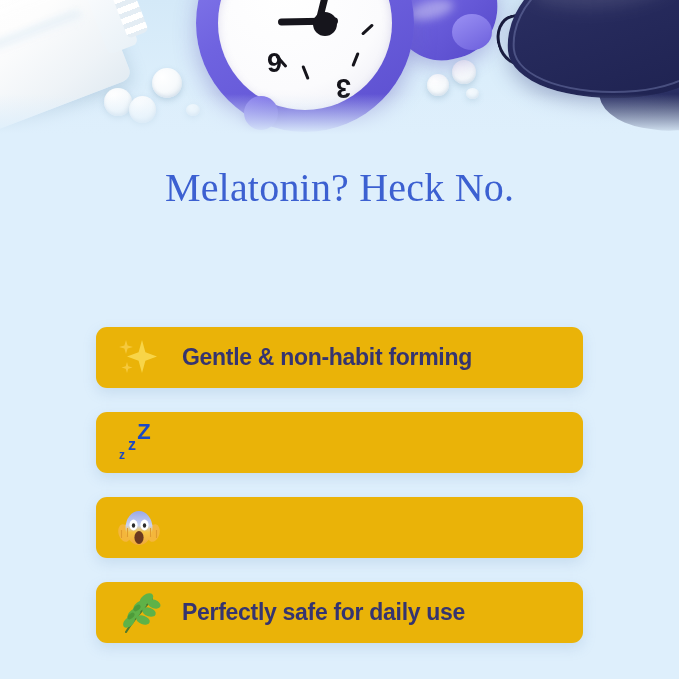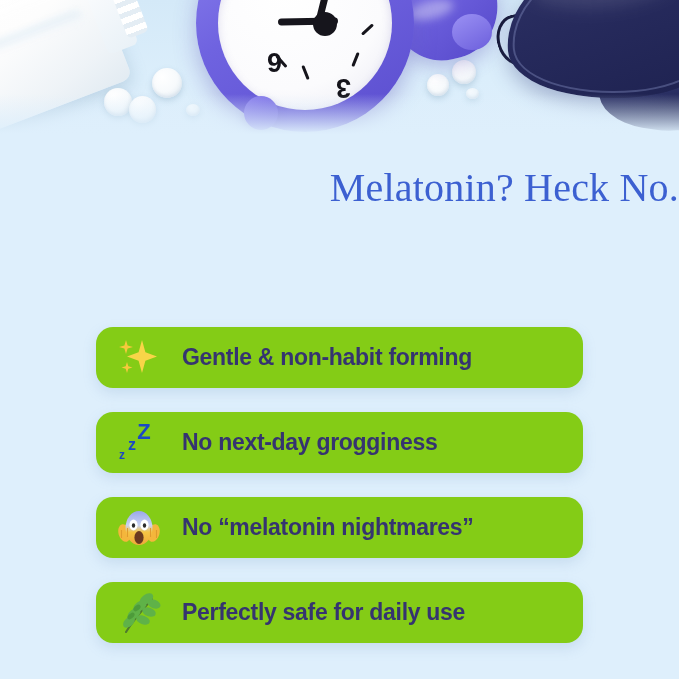--- a/index.html
+++ b/index.html
@@ -249,21 +249,21 @@
     border-right-color: transparent;
     z-index: 11;
     transform: rotate(-16deg);
   }
 
   
   .headline {
     position: absolute;
     left: 0; right: 0;
     top: 166px;
-    text-align: right;
+    text-align: center;
     font-family: "Liberation Serif", "DejaVu Serif", serif;
     font-size: 40px;
     font-weight: 400;
     letter-spacing: 0.2px;
     color: #3c60d1;
     line-height: 1.1;
   }
   .subhead {
     position: absolute;
     left: 50%;
@@ -285,22 +285,22 @@
     left: 96px;
     top: 327px;
     width: 487px;
   }
   .card {
     position: relative;
     display: flex;
     align-items: center;
     height: 61px;
     margin-bottom: 24px;
-    background: #84cc16;
-    border-radius: 17px;
+    background: #eab308;
+    border-radius: 11px;
     box-shadow: 0 5px 13px rgba(120,155,195,0.22);
   }
   .card:last-child { margin-bottom: 12px; }
   .card-icon {
     width: 86px;
     min-width: 86px;
     display: flex;
     align-items: center;
     justify-content: center;
   }
@@ -388,21 +388,20 @@
     </div>
 
     <div class="card">
       <div class="card-icon">
         <svg class="icon-svg" width="50" height="44" viewBox="0 0 50 44" aria-hidden="true">
           <text x="30" y="18" font-family="Liberation Sans, sans-serif" font-size="22" font-weight="700" fill="#1b49c4" text-anchor="middle">Z</text>
           <text x="18" y="29" font-family="Liberation Sans, sans-serif" font-size="16" font-weight="700" fill="#1b49c4" text-anchor="middle">z</text>
           <text x="8" y="38" font-family="Liberation Sans, sans-serif" font-size="12" font-weight="700" fill="#1b49c4" text-anchor="middle">z</text>
         </svg>
       </div>
-      <div class="card-label">No next-day grogginess</div>
     </div>
 
     <div class="card">
       <div class="card-icon">
         <svg class="icon-svg" width="42" height="44" viewBox="0 0 42 44" aria-hidden="true">
           <defs>
             <linearGradient id="scream-head" x1="0" y1="0" x2="0" y2="1">
               <stop offset="0%" stop-color="#9aa8e8"></stop>
               <stop offset="42%" stop-color="#c9d2f2"></stop>
               <stop offset="62%" stop-color="#f6c544"></stop>
@@ -419,21 +418,20 @@
           <ellipse cx="26.5" cy="19" rx="4.1" ry="5.4" fill="#ffffff"></ellipse>
           <ellipse cx="15.5" cy="19.5" rx="1.7" ry="2.3" fill="#2b2b2b"></ellipse>
           <ellipse cx="26.5" cy="19.5" rx="1.7" ry="2.3" fill="#2b2b2b"></ellipse>
 
           <ellipse cx="21" cy="31.5" rx="4.6" ry="6.4" fill="#6b3a20"></ellipse>
 
           <path d="M3.5 24 v8 M9.5 22 v9" stroke="#e09b2e" stroke-width="1.1" fill="none"></path>
           <path d="M38.5 24 v8 M32.5 22 v9" stroke="#e09b2e" stroke-width="1.1" fill="none"></path>
         </svg>
       </div>
-      <div class="card-label">No “melatonin nightmares”</div>
     </div>
 
     <div class="card">
       <div class="card-icon">
         <svg class="icon-svg" width="46" height="46" viewBox="0 0 46 46" aria-hidden="true">
           <path d="M10 42 C16 32 26 20 36 9" stroke="#4f7a2e" stroke-width="2.1" fill="none" stroke-linecap="round"></path>
           <g fill="#5fb248">
             <ellipse cx="30.5" cy="9" rx="7.5" ry="4.6" transform="rotate(-34 30.5 9)"></ellipse>
             <ellipse cx="38" cy="14" rx="6.8" ry="4.2" transform="rotate(22 38 14)"></ellipse>
             <ellipse cx="24" cy="16" rx="7.6" ry="4.6" transform="rotate(-38 24 16)"></ellipse>

